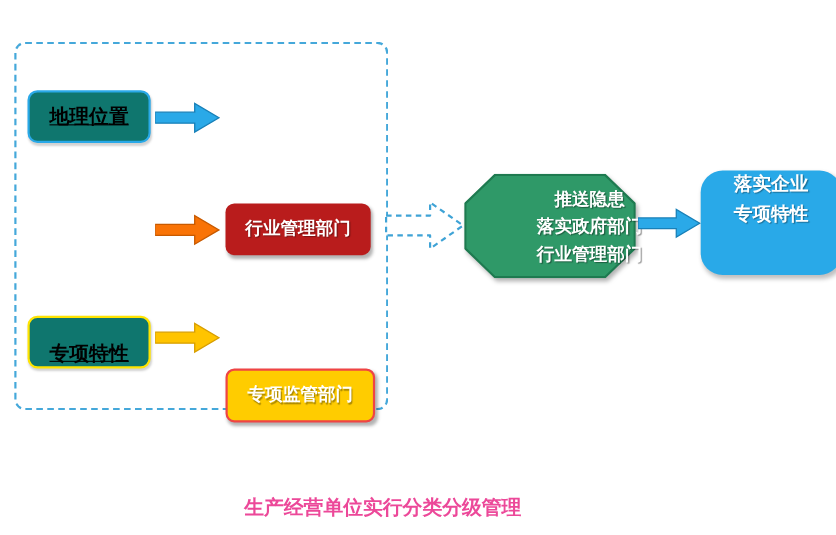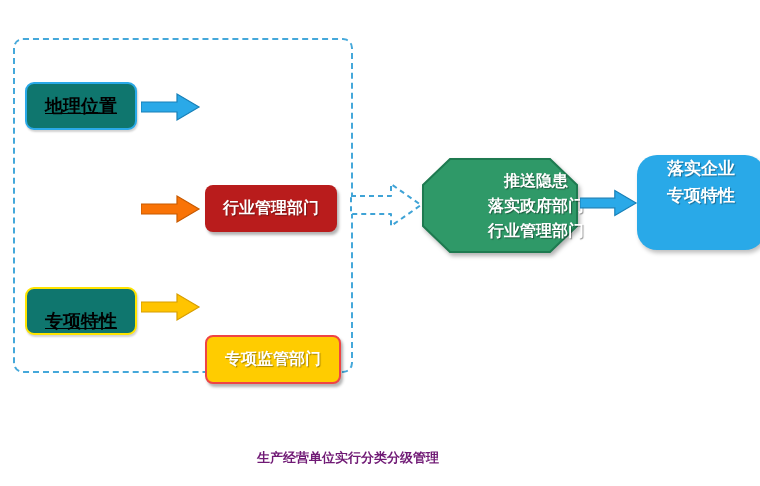--- a/index.html
+++ b/index.html
@@ -47,21 +47,21 @@
   .result-box{
     position:absolute;left:637px;top:155px;width:128px;height:95px;
     background:#29a9e8;border-radius:20px;
     display:flex;flex-direction:column;align-items:center;
     color:#ffffff;font-weight:bold;font-size:17px;line-height:27px;
     text-shadow:1px 1px 1px rgba(0,0,0,0.35);
     box-shadow:2px 3px 4px rgba(0,0,0,0.25);
   }
   .caption{
     position:absolute;left:8px;top:449px;width:680px;text-align:center;
-    font-weight:bold;font-size:13px;color:#701a75;
+    font-weight:bold;font-size:18px;color:#ec4899;
   }
 </style>
 </head>
 <body>
 
 <div class="canvas">
 
   <div class="dashed-frame"></div>
 
   <div class="src-box src-blue">

